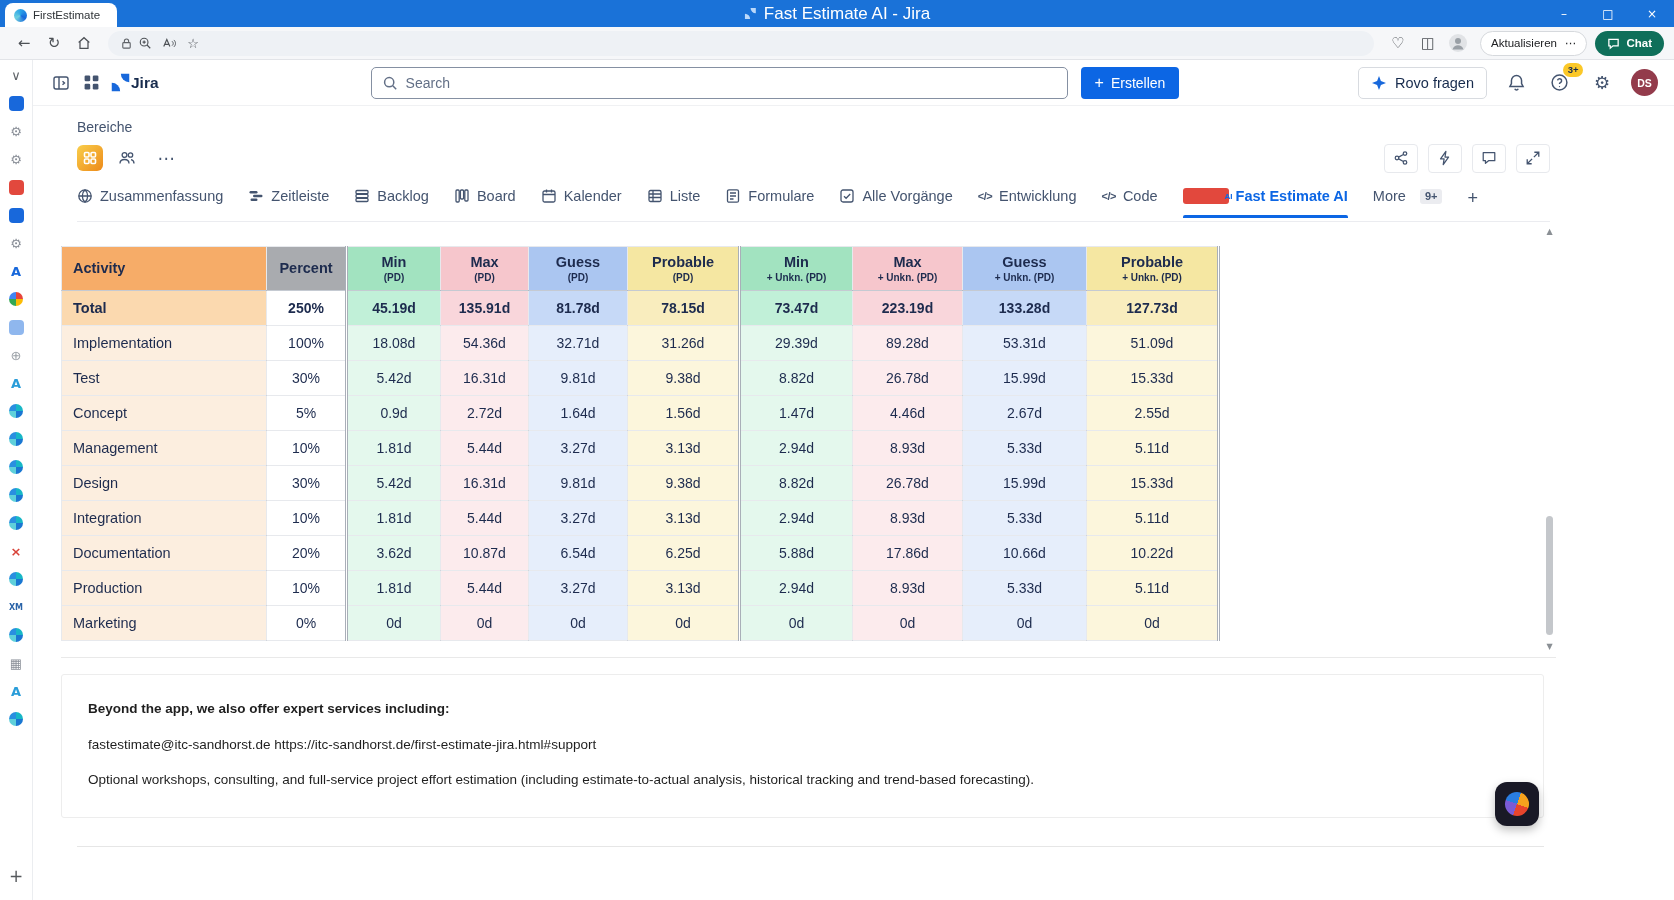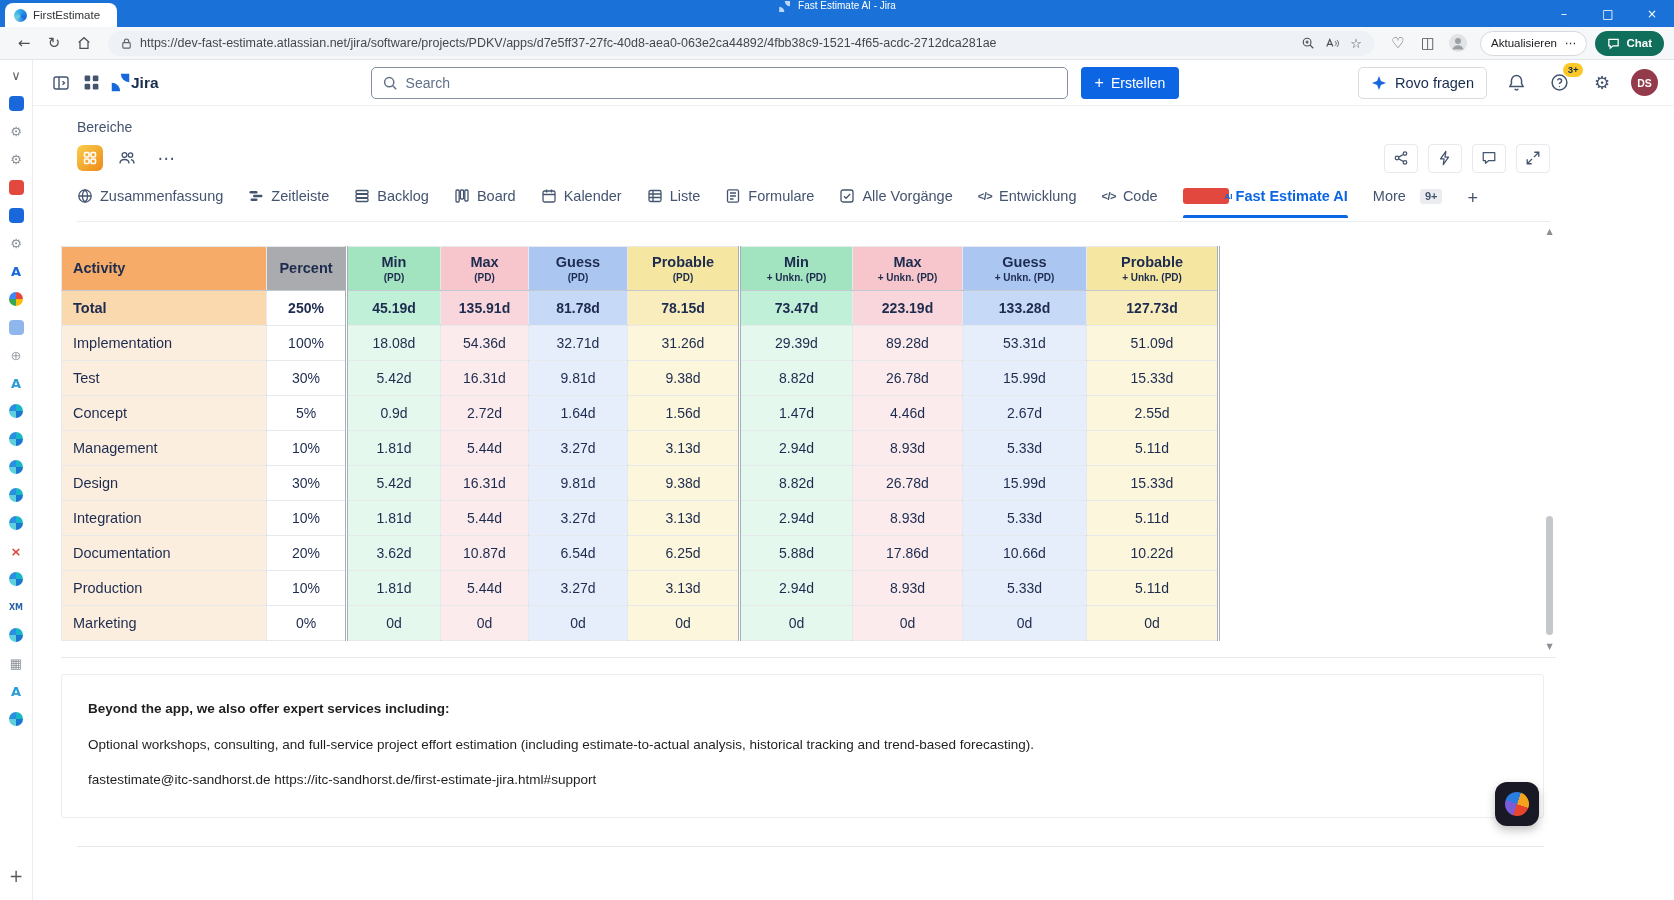--- a/index.html
+++ b/index.html
@@ -7,21 +7,21 @@
 body{font-family:"Liberation Sans","DejaVu Sans",sans-serif;color:#172B4D;background:#fff}
 .glyph{font-family:"DejaVu Sans",sans-serif}
 
 .window{width:1674px;height:900px;display:flex;flex-direction:column;overflow:hidden;position:relative;background:#fff}
 
 
 .titlebar{height:27px;background:#1a72d8;display:flex;align-items:center;position:relative;flex:0 0 auto}
 .btab{height:24px;align-self:flex-end;margin-left:5px;background:#fff;border-radius:8px 8px 0 0;display:flex;align-items:center;gap:6px;padding:0 16px 0 9px;min-width:112px}
 .btab-fav{width:13px;height:13px;border-radius:50%;background:conic-gradient(#2aa3e8,#1868db,#6fd0e0,#2aa3e8);flex:0 0 auto}
 .btab-label{font-size:11.5px;color:#2f3337;white-space:nowrap}
-.title-center{position:absolute;left:50%;top:0;transform:translateX(-50%);height:27px;display:flex;align-items:flex-start;gap:7px;color:#fff;font-size:10px}
+.title-center{position:absolute;left:50%;top:0;transform:translateX(-50%);height:27px;display:flex;align-items:center;gap:7px;color:#fff;font-size:17px}
 .wincontrols{margin-left:auto;display:flex;height:27px}
 .wc{width:44px;height:27px;display:flex;align-items:center;justify-content:center;color:#fff;font-size:12px;cursor:default}
 
 
 .toolbar{height:33px;background:#f6f7f9;border-bottom:1px solid #e2e4e8;display:flex;align-items:center;padding:0 10px;gap:2px;flex:0 0 auto}
 .tbtn{width:28px;height:26px;border:none;background:none;display:flex;align-items:center;justify-content:center;color:#4d5156;font-size:15px;border-radius:6px;padding:0}
 .urlpill{flex:1;height:25px;background:#eef1f5;border-radius:13px;display:flex;align-items:center;padding:0 6px 0 12px;margin:0 8px;min-width:0}
 .url-text{flex:1;font-size:12.5px;color:#44484d;white-space:nowrap;overflow:hidden;text-overflow:ellipsis;margin-left:7px}
 .pill-ic{width:24px;height:22px;display:flex;align-items:center;justify-content:center;color:#4d5156;font-size:13px;border:none;background:none;padding:0}
 .update-pill{height:25px;border:1px solid #d6d9dd;background:#fff;border-radius:13px;display:flex;align-items:center;gap:8px;padding:0 10px;font-size:11.5px;color:#202124;margin:0 6px;white-space:nowrap}
@@ -137,21 +137,20 @@
           <path d="M4.5 7.5V15h9V7.5"></path>
         </svg>
       </button>
     <div class="urlpill">
       <span style="display:flex">
           <svg width="13" height="13" viewBox="0 0 14 14" fill="none" stroke="#5f6368" stroke-width="1.2">
             <rect x="3" y="6" width="8" height="6" rx="1"></rect>
             <path d="M4.7 6V4.5a2.3 2.3 0 0 1 4.6 0V6"></path>
           </svg>
         </span>
-      <span class="url-text">https://dev-fast-estimate.atlassian.net/jira/software/projects/PDKV/apps/d7e5ff37-27fc-40d8-aea0-063e2ca44892/4fbb38c9-1521-4f65-acdc-2712dca281ae</span>
       <button class="pill-ic">
           <svg width="14" height="14" viewBox="0 0 16 16" fill="none" stroke="#4d5156" stroke-width="1.3">
             <circle cx="7" cy="7" r="4.4"></circle>
             <path d="M10.3 10.3L14 14M5.2 7h3.6M7 5.2v3.6"></path>
           </svg>
         </button>
       <button class="pill-ic">
           <svg width="14" height="14" viewBox="0 0 16 16" fill="none" stroke="#4d5156" stroke-width="1.3">
             <path d="M2 12L5.5 4l3.5 8M3.2 9.5h4.6"></path>
             <path d="M11.5 6c1.8 1.5 1.8 3.5 0 5M13.5 4.5c2.6 2.3 2.6 5.7 0 8" stroke-width="1.1"></path>
@@ -597,22 +596,22 @@
             <span class="vs-arrow glyph">▲</span>
             <div class="vs-track">
                 <div class="vs-thumb"></div>
               </div>
             <span class="vs-arrow glyph">▼</span>
           </div>
         </div>
 
         <div class="note">
           <p class="b">Beyond the app, we also offer expert services including:</p>
+          <p>fastestimate@itc-sandhorst.de https://itc-sandhorst.de/first-estimate-jira.html#support</p>
           <p>Optional workshops, consulting, and full-service project effort estimation (including estimate-to-actual analysis, historical tracking and trend-based forecasting).</p>
-          <p>fastestimate@itc-sandhorst.de https://itc-sandhorst.de/first-estimate-jira.html#support</p>
         </div>
 
         <hr class="rule">
 
         <button class="fab">
             <span class="fabpin"></span>
           </button>
       </main>
     </div>
   </div>

